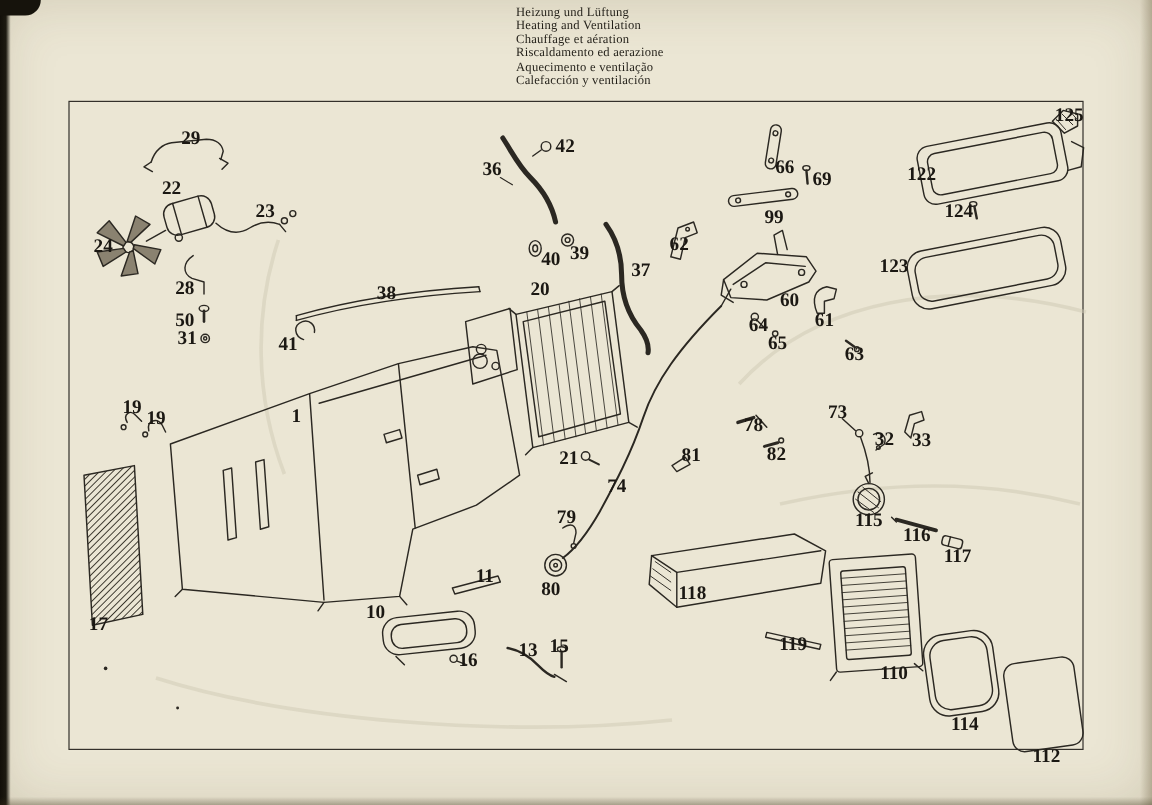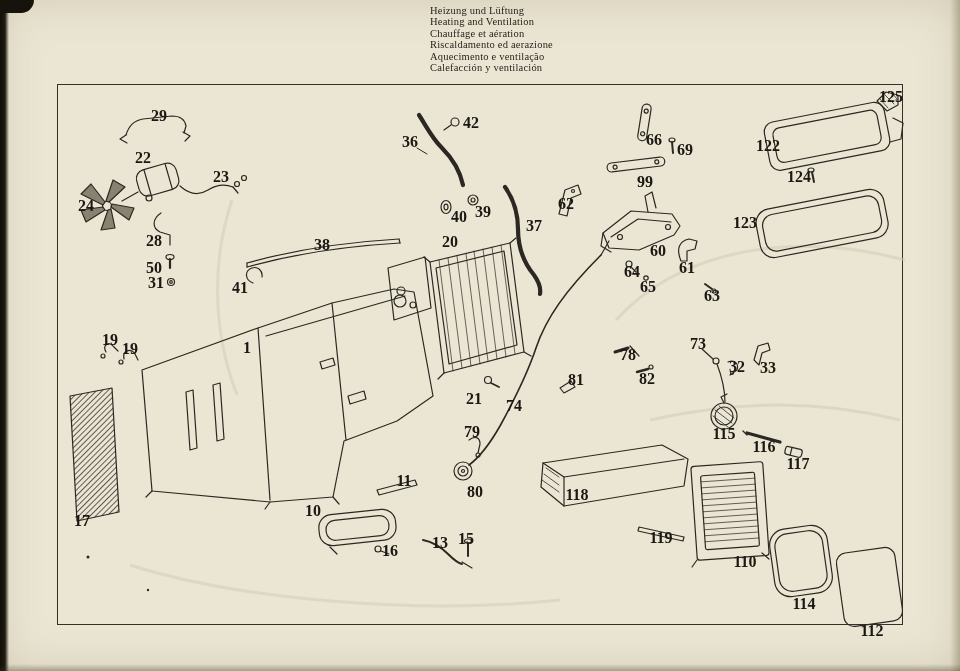--- a/index.html
+++ b/index.html
@@ -382,33 +382,33 @@
       <span class="part-label" style="left: 450px; top: 242px;">20</span>
       <span class="part-label" style="left: 658px; top: 251px;">60</span>
       <span class="part-label" style="left: 632px; top: 272px;">64</span>
       <span class="part-label" style="left: 648px; top: 287px;">65</span>
       <span class="part-label" style="left: 687px; top: 268px;">61</span>
       <span class="part-label" style="left: 712px; top: 296px;">63</span>
       <span class="part-label" style="left: 240px; top: 288px;">41</span>
       <span class="part-label" style="left: 110px; top: 340px;">19</span>
       <span class="part-label" style="left: 130px; top: 349px;">19</span>
       <span class="part-label" style="left: 247px; top: 348px;">1</span>
-      <span class="part-label" style="left: 474px; top: 383px; margin-top: 16px;">21</span>
+      <span class="part-label" style="left: 474px; top: 383px;">21</span>
       <span class="part-label" style="left: 514px; top: 406px;">74</span>
       <span class="part-label" style="left: 576px; top: 380px;">81</span>
       <span class="part-label" style="left: 628px; top: 355px;">78</span>
       <span class="part-label" style="left: 647px; top: 379px;">82</span>
       <span class="part-label" style="left: 698px; top: 344px;">73</span>
       <span class="part-label" style="left: 737px; top: 367px;">32</span>
       <span class="part-label" style="left: 768px; top: 368px;">33</span>
       <span class="part-label" style="left: 724px; top: 434px;">115</span>
       <span class="part-label" style="left: 764px; top: 447px;">116</span>
       <span class="part-label" style="left: 798px; top: 464px;">117</span>
       <span class="part-label" style="left: 472px; top: 432px;">79</span>
-      <span class="part-label" style="left: 475px; top: 492px;">80</span>
+      <span class="part-label" style="left: 459px; top: 492px;">80</span>
       <span class="part-label" style="left: 404px; top: 481px;">11</span>
       <span class="part-label" style="left: 313px; top: 511px;">10</span>
       <span class="part-label" style="left: 390px; top: 551px;">16</span>
       <span class="part-label" style="left: 440px; top: 543px;">13</span>
       <span class="part-label" style="left: 466px; top: 539px;">15</span>
       <span class="part-label" style="left: 577px; top: 495px;">118</span>
       <span class="part-label" style="left: 661px; top: 538px;">119</span>
       <span class="part-label" style="left: 745px; top: 562px;">110</span>
       <span class="part-label" style="left: 804px; top: 604px;">114</span>
       <span class="part-label" style="left: 872px; top: 631px;">112</span>

